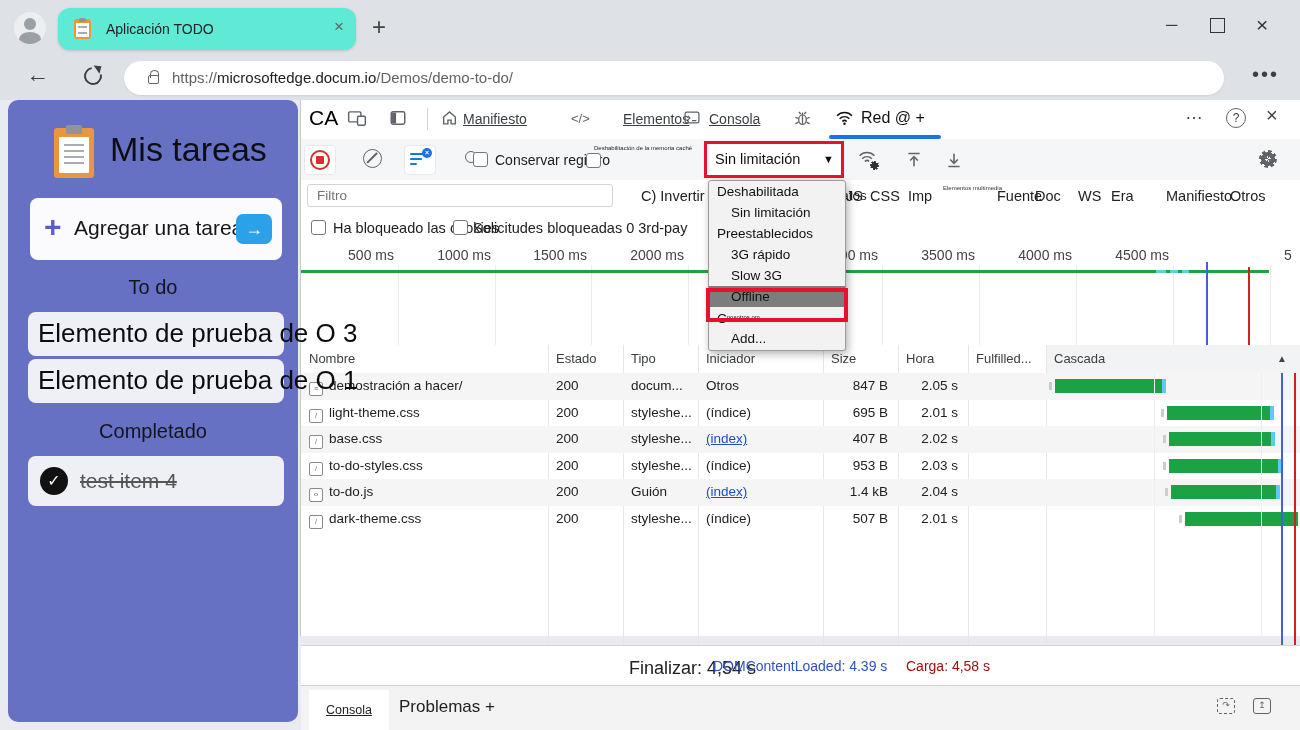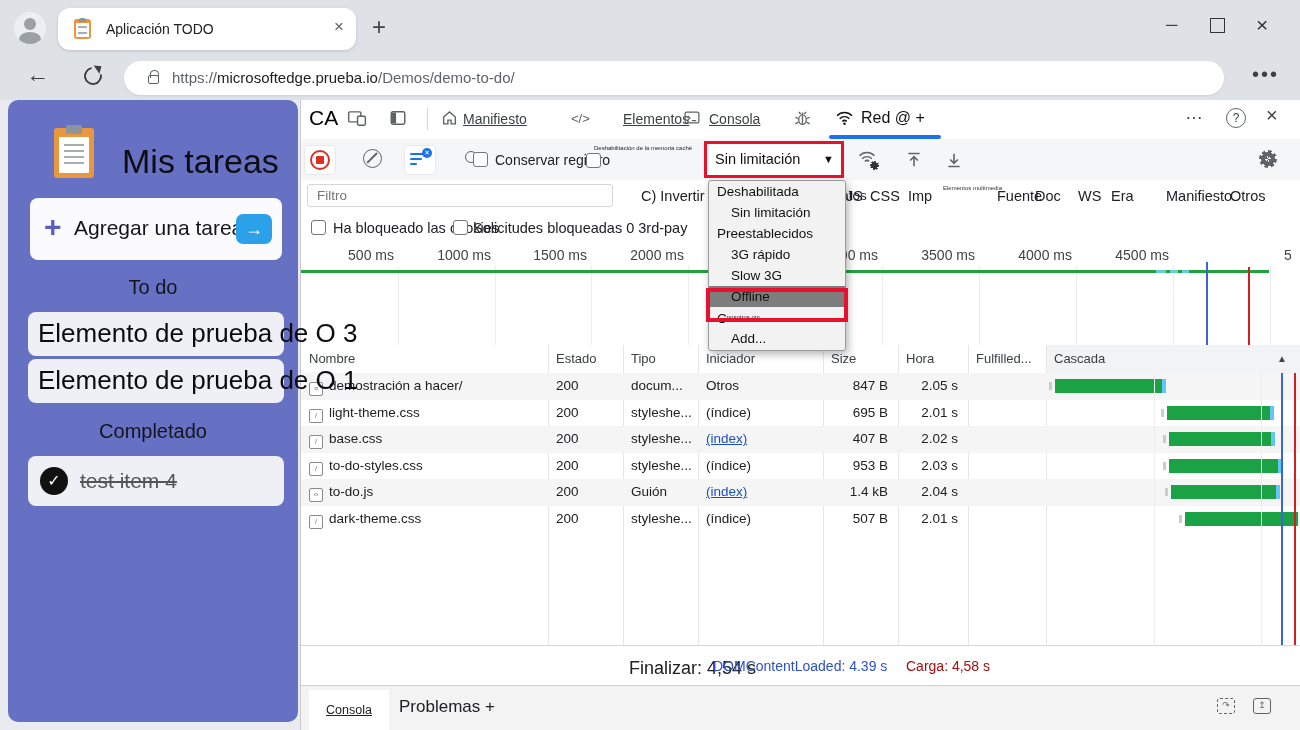--- a/index.html
+++ b/index.html
@@ -4,21 +4,21 @@
 <style>
   html,body{margin:0;padding:0;}
   body{width:1300px;height:730px;position:relative;overflow:hidden;
        font-family:"Liberation Sans", sans-serif;background:#dee1e6;color:#202124;}
   .abs{position:absolute;}
   
   #tabstrip{position:absolute;left:0;top:0;width:1300px;height:56px;background:#dee1e6;}
   #avatar{position:absolute;left:14px;top:12px;width:32px;height:32px;border-radius:50%;background:#eceef1;overflow:hidden;}
   #avatar .head{position:absolute;left:10px;top:6px;width:12px;height:12px;border-radius:50%;background:#9aa0a6;}
   #avatar .body{position:absolute;left:5px;top:20px;width:22px;height:14px;border-radius:50%;background:#9aa0a6;}
-  #tab{position:absolute;left:58px;top:8px;width:298px;height:42px;background:#ffffff;border-radius:12px;box-shadow:0 1px 3px rgba(0,0,0,.15);}
+  #tab{position:absolute;left:58px;top:8px;width:298px;height:42px;background:#5eead4;border-radius:12px;box-shadow:0 1px 3px rgba(0,0,0,.15);}
   #tab .title{position:absolute;left:48px;top:13px;font-size:14px;color:#202124;white-space:nowrap;}
   #tab .close{position:absolute;right:12px;top:9px;font-size:17px;color:#5f6368;cursor:default;}
   #newtab{position:absolute;left:372px;top:13px;font-size:24px;color:#444;}
   #wincontrols span{position:absolute;top:16px;font-size:16px;color:#333;}
   
   .clipboard{position:relative;background:#e8973f;border-radius:3px;}
   .clipboard .page{position:absolute;background:#fff;}
   .clipboard .clip{position:absolute;background:#8f949a;border-radius:2px 2px 0 0;}
   .clipboard .lines{position:absolute;background:repeating-linear-gradient(#a9adb3 0 2px,transparent 2px 6px);}
   #favicon{left:16px;top:11px;width:17px;height:20px;}
@@ -54,21 +54,21 @@
   #add-card .go{position:absolute;right:10px;top:16px;width:36px;height:30px;background:#2ba1ea;border-radius:7px;color:#fff;text-align:center;line-height:30px;font-size:18px;font-weight:bold;}
   .section-h{position:absolute;left:0;width:290px;text-align:center;font-size:20px;color:#14141c;}
   #todo-items{position:absolute;left:20px;top:212px;width:256px;}
   .todo-item{position:relative;width:256px;height:44px;background:#eff0f6;border-radius:8px;margin-bottom:3px;}
   .todo-item .txt{position:absolute;left:10px;top:6px;font-size:26px;color:#0c0c10;white-space:nowrap;}
   #done-items{position:absolute;left:20px;top:356px;width:256px;}
   .done-item{position:relative;width:256px;height:50px;background:#eff0f6;border-radius:8px;}
   .done-item .circ{position:absolute;left:12px;top:11px;width:28px;height:28px;background:#111;border-radius:50%;color:#fff;text-align:center;line-height:28px;font-size:16px;}
   .done-item .txt{position:absolute;left:52px;top:13px;font-size:21px;color:#555;text-decoration:line-through;white-space:nowrap;}
   
-  #devtools{position:absolute;left:300px;top:0;width:1000px;height:630px;background:#fff;border-left:1px solid #c9c9c9;z-index:1;}
+  #devtools{position:absolute;left:300px;top:0;width:1000px;height:536px;background:#fff;border-left:1px solid #c9c9c9;z-index:1;}
   #dt-tabbar{position:absolute;left:0;top:0;width:1000px;height:39px;background:#fff;border-bottom:1px solid #d0d0d0;}
   #dt-more-label{position:absolute;left:8px;top:6px;font-size:21px;color:#000;}
   .dt-ic{position:absolute;top:9px;color:#5f6368;}
   .dt-tab-label{position:absolute;top:11px;font-size:14px;color:#3c4043;text-decoration:underline;white-space:nowrap;}
   #tab-red-label{font-size:16px;color:#111;text-decoration:none;top:9px;}
   #red-underline{position:absolute;left:528px;top:35px;width:112px;height:4px;background:#1a73e8;border-radius:2px;}
   .sep-v{position:absolute;top:8px;width:1px;height:22px;background:#d6d6d6;}
   #dt-top-right span{position:absolute;top:7px;color:#3c4043;}
   .help-circ{position:absolute;width:18px;height:18px;border:1.5px solid #5f6368;border-radius:50%;text-align:center;line-height:18px;font-size:12px;color:#5f6368;}
   
@@ -181,35 +181,35 @@
         <div class="arc"></div>
         <div class="tip"></div>
       </div>
   </div>
   <div id="pill">
     <div class="lock">
         <div class="shackle"></div>
         <div class="bodyp"></div>
       </div>
     <div id="urltext">
-      <span class="dim">https://</span><span class="domain">microsoftedge.prueba.io</span><span class="dim">/Demos/demo-to-do/</span>
+      <span class="dim">https://</span><span class="domain">microsoftedge.docum.io</span><span class="dim">/Demos/demo-to-do/</span>
     </div>
   </div>
   <span id="morebtn" class="abs">•••</span>
 </div>
 
 <div id="viewport">
 
   <div id="todo-card">
     <div id="todo-logo" class="clipboard abs">
       <div class="clip"></div>
         <div class="page"></div>
         <div class="lines"></div>
     </div>
-    <h1 id="todo-title" style="margin:12px;font-weight:normal;">Mis tareas</h1>
+    <h1 id="todo-title" style="margin:0;font-weight:normal;">Mis tareas</h1>
     <div id="add-card">
       <span class="plus">+</span>
       <span class="lbl">Agregar una tarea</span>
       <span class="go">→</span>
     </div>
     <div class="section-h" style="top:176px;">To do</div>
     <div id="todo-items">
         <div class="todo-item">
           <span class="txt">Elemento de prueba de O 3</span>
         </div>

